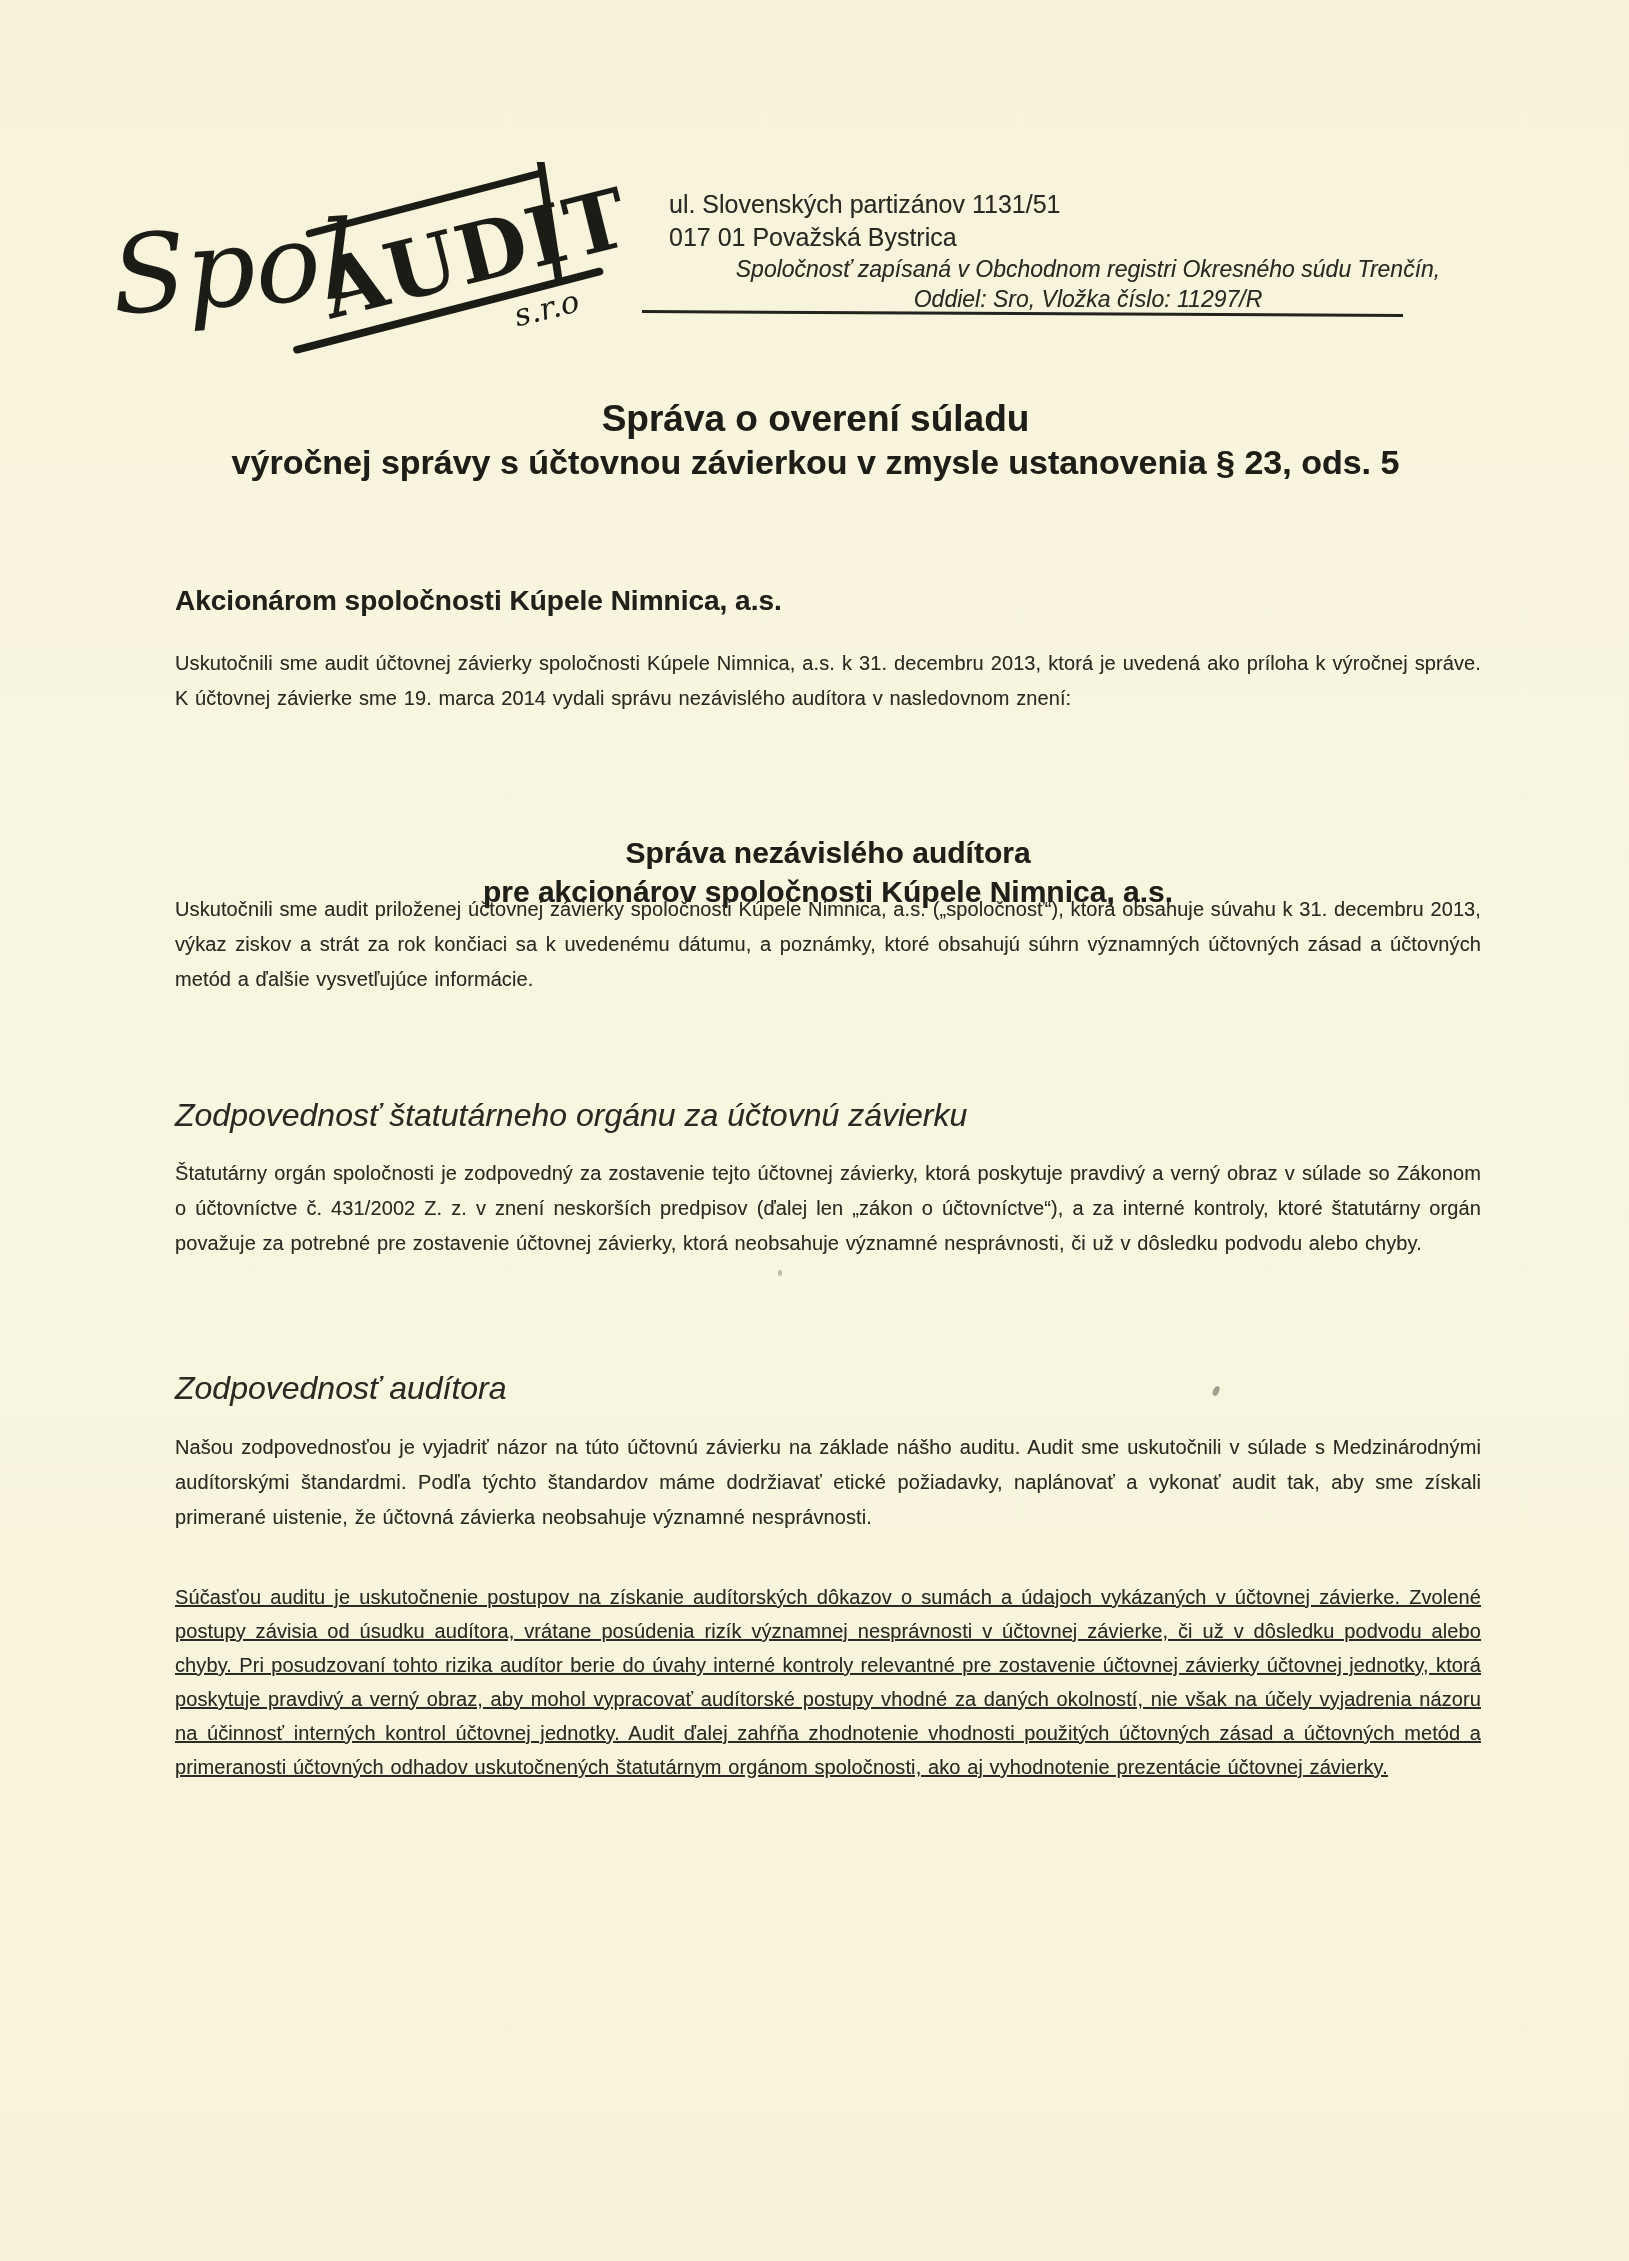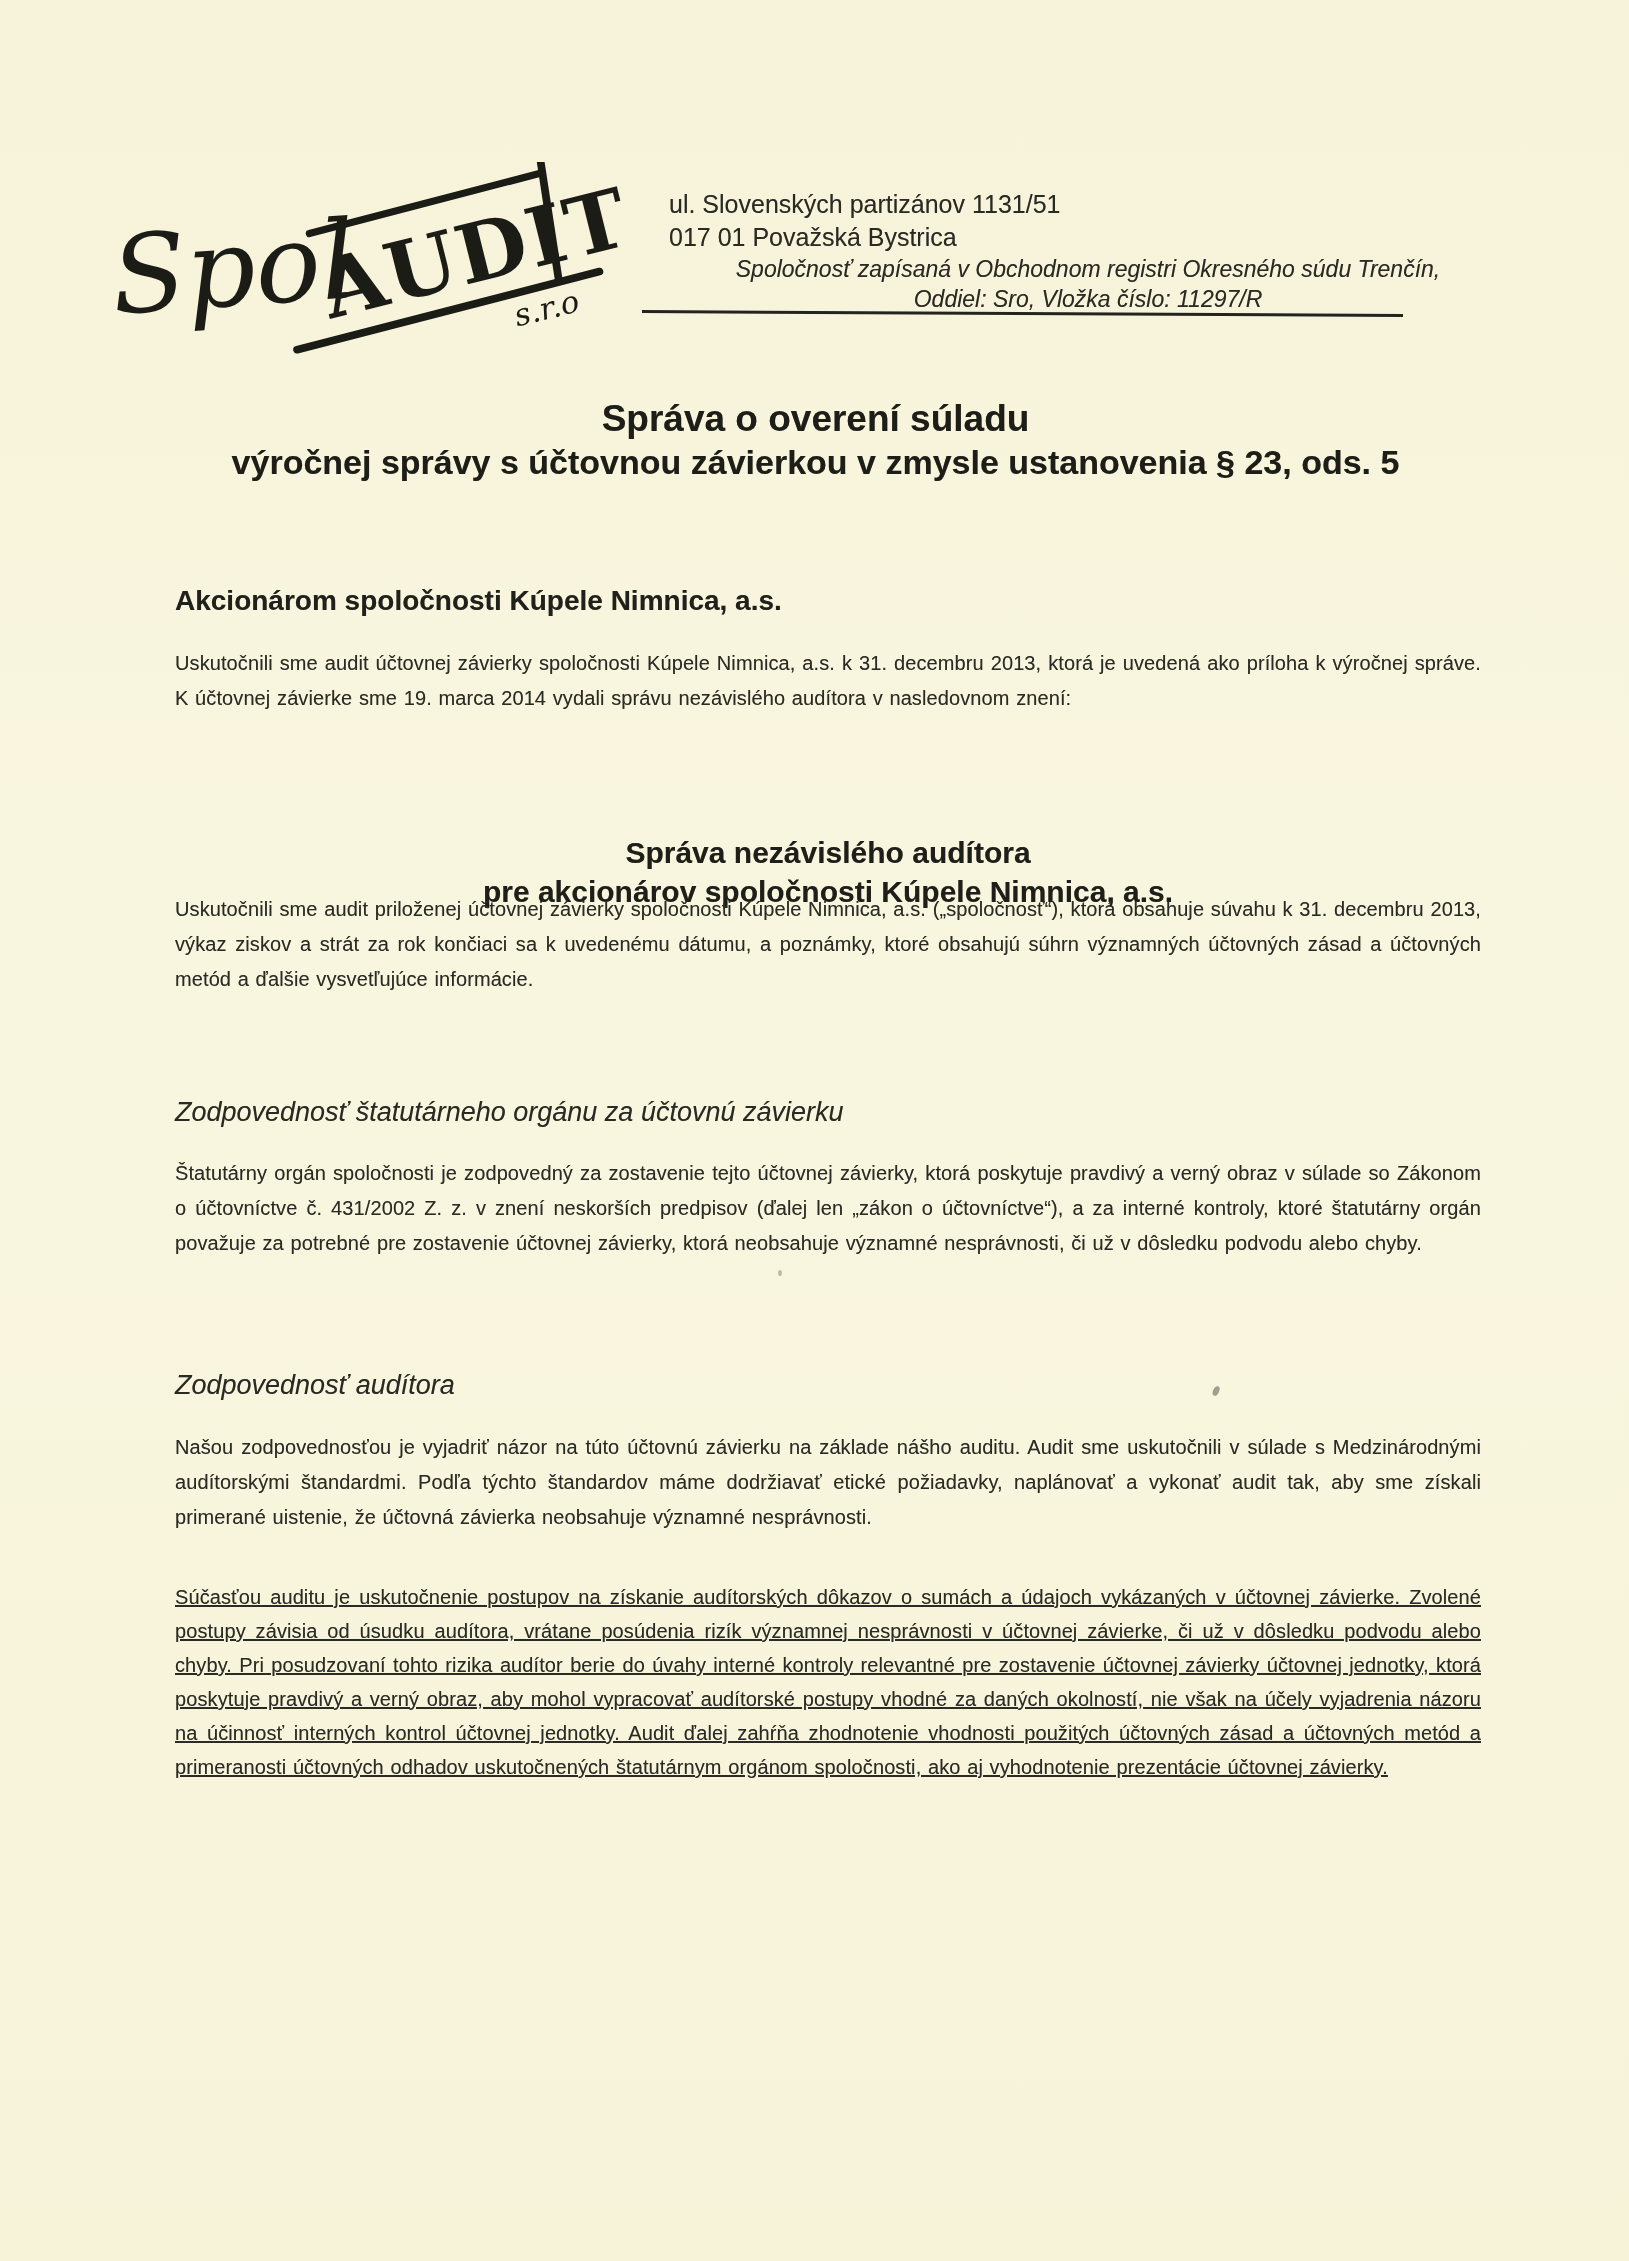--- a/index.html
+++ b/index.html
@@ -36,21 +36,21 @@
   }
   .title .t1{font-size:37px;line-height:48px;}
   .title .t2{font-size:34px;line-height:39px;}
   
   .col{left:175px;width:1306px;}
   .h-bold{
     position:absolute;font-size:28px;font-weight:bold;color:#21211b;
     text-shadow:0 0 0.6px rgba(30,30,22,.35);
   }
   .h-italic{
-    position:absolute;font-size:27px;font-style:italic;color:#2a2a24;
+    position:absolute;font-size:32px;font-style:italic;color:#2a2a24;
     text-shadow:0 0 0.6px rgba(40,40,30,.3);
   }
   .para{
     position:absolute;font-size:20px;line-height:35px;
     text-align:justify;color:#2b2b25;
     letter-spacing:0.1px;word-spacing:1px;
     text-shadow:0 0 0.6px rgba(40,40,30,.35);
   }
   .para.tight{line-height:34px;text-decoration:underline;}
   .center-head{

